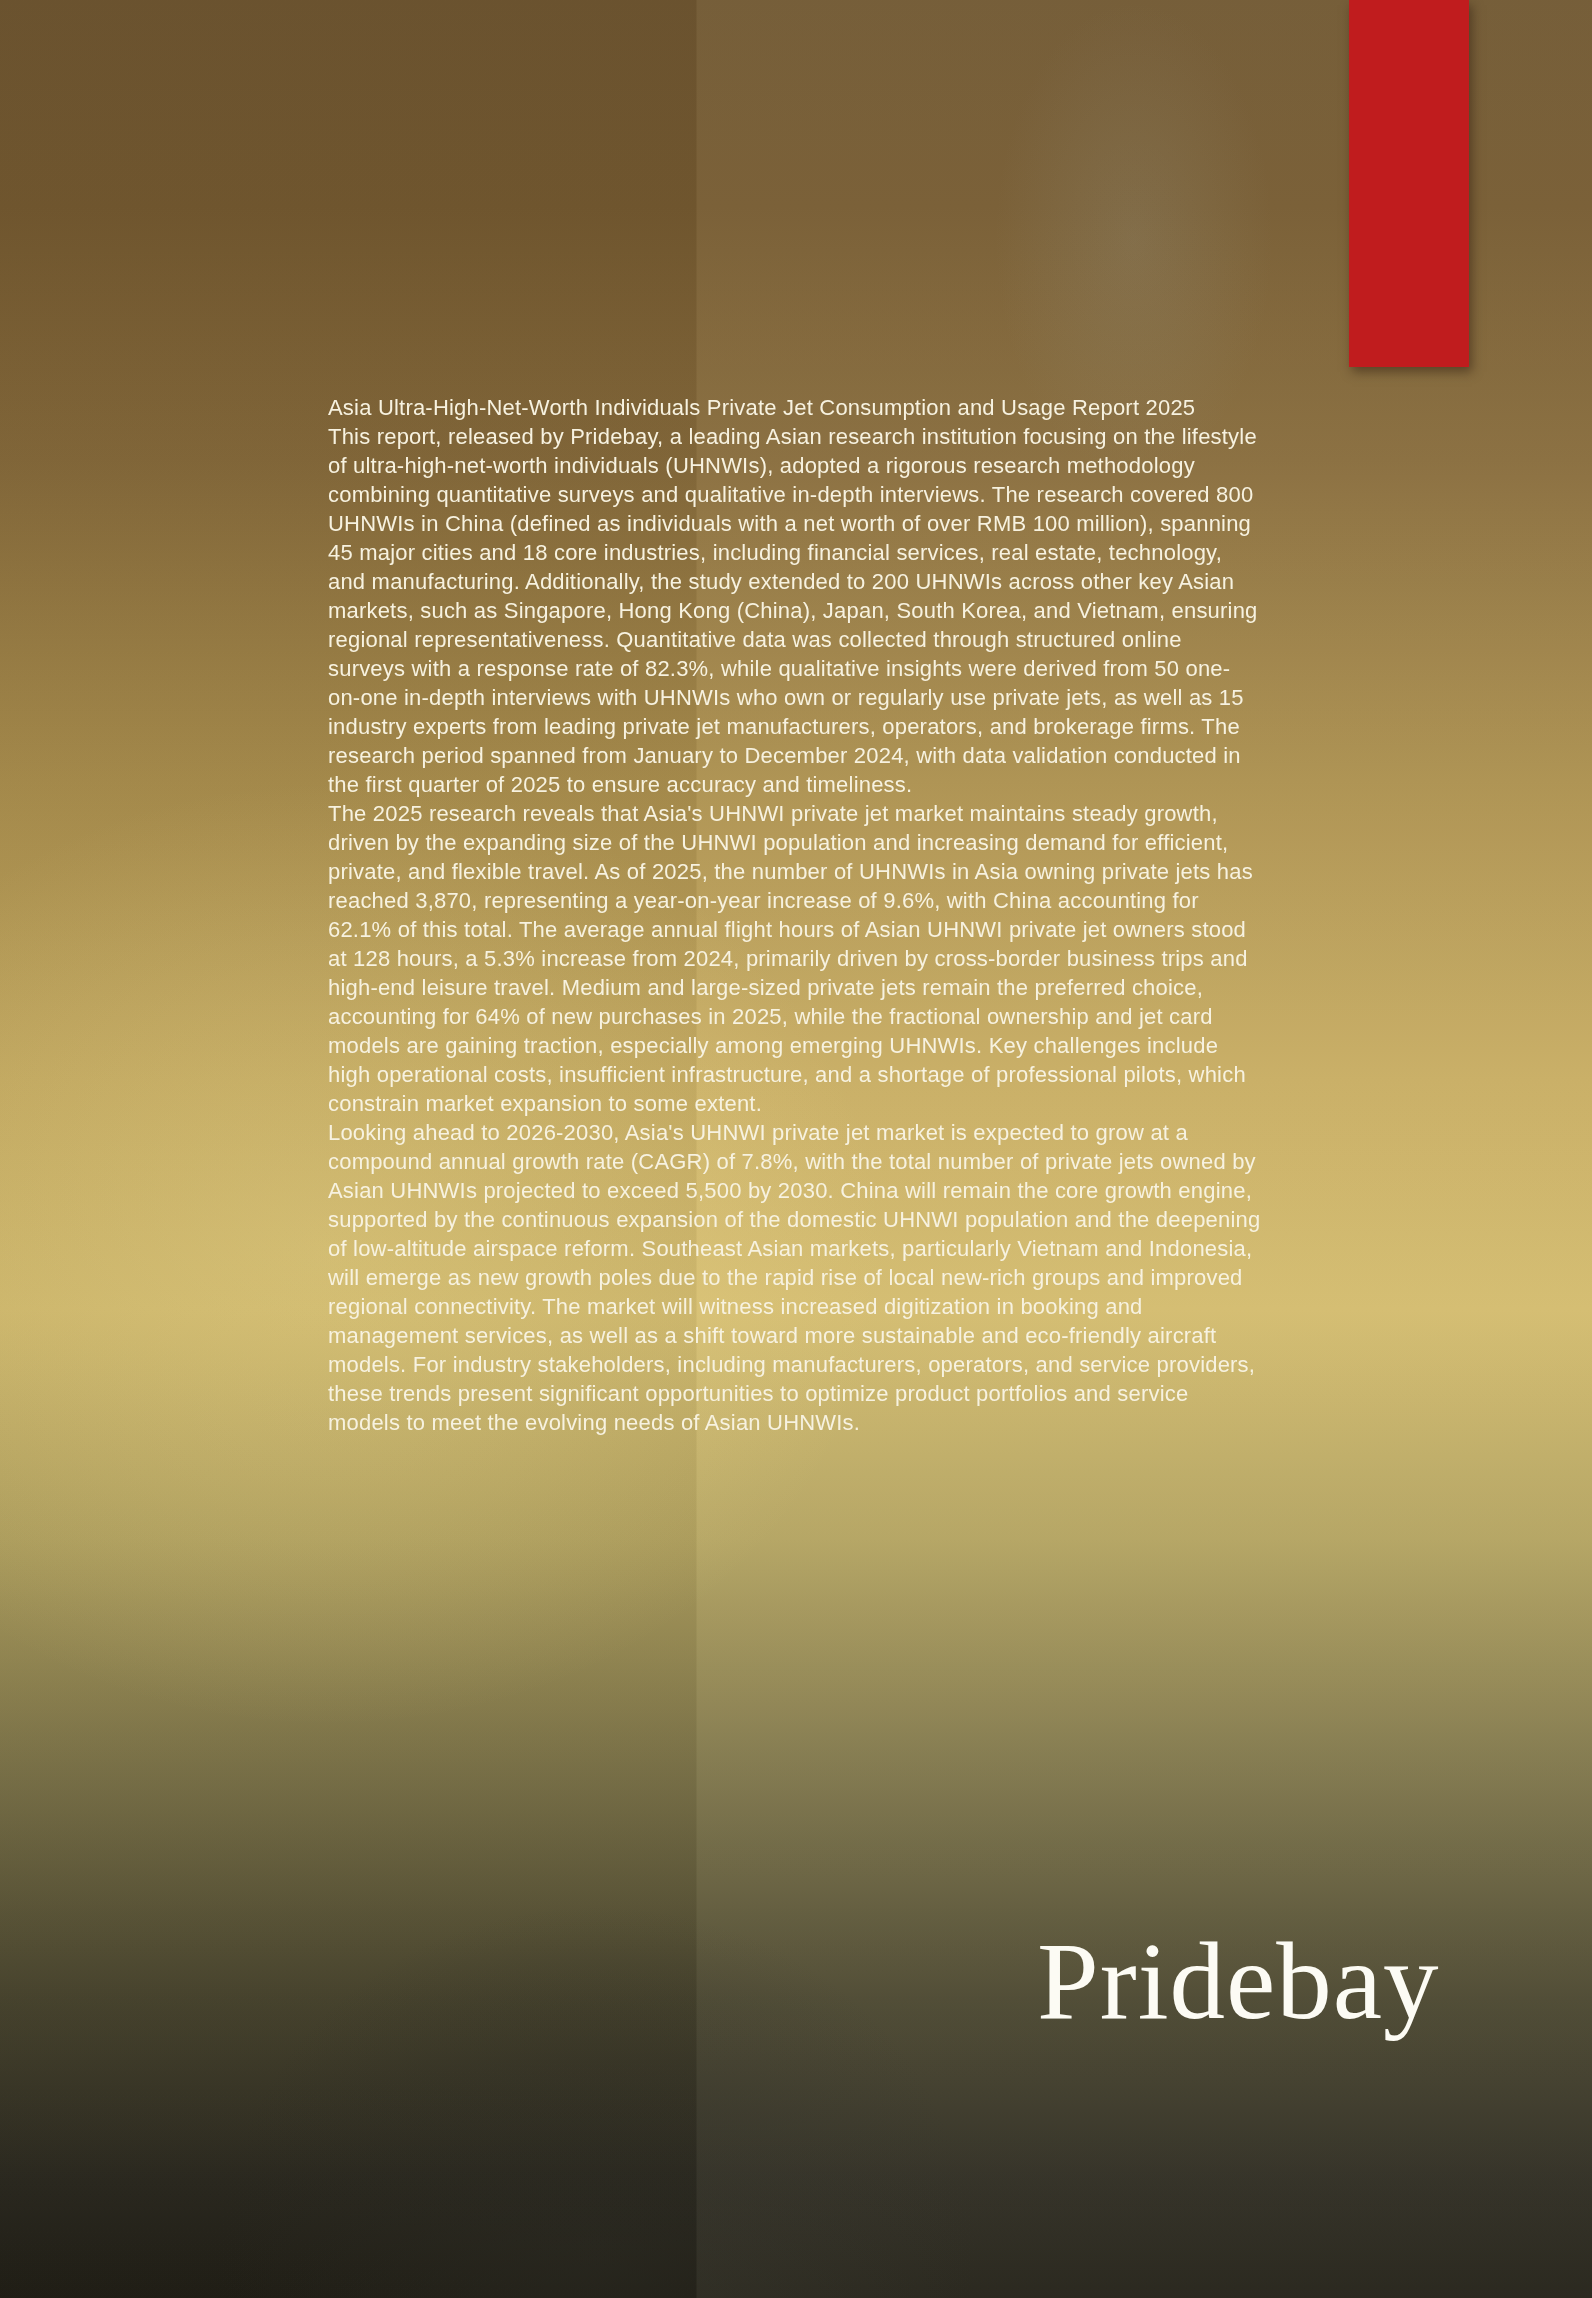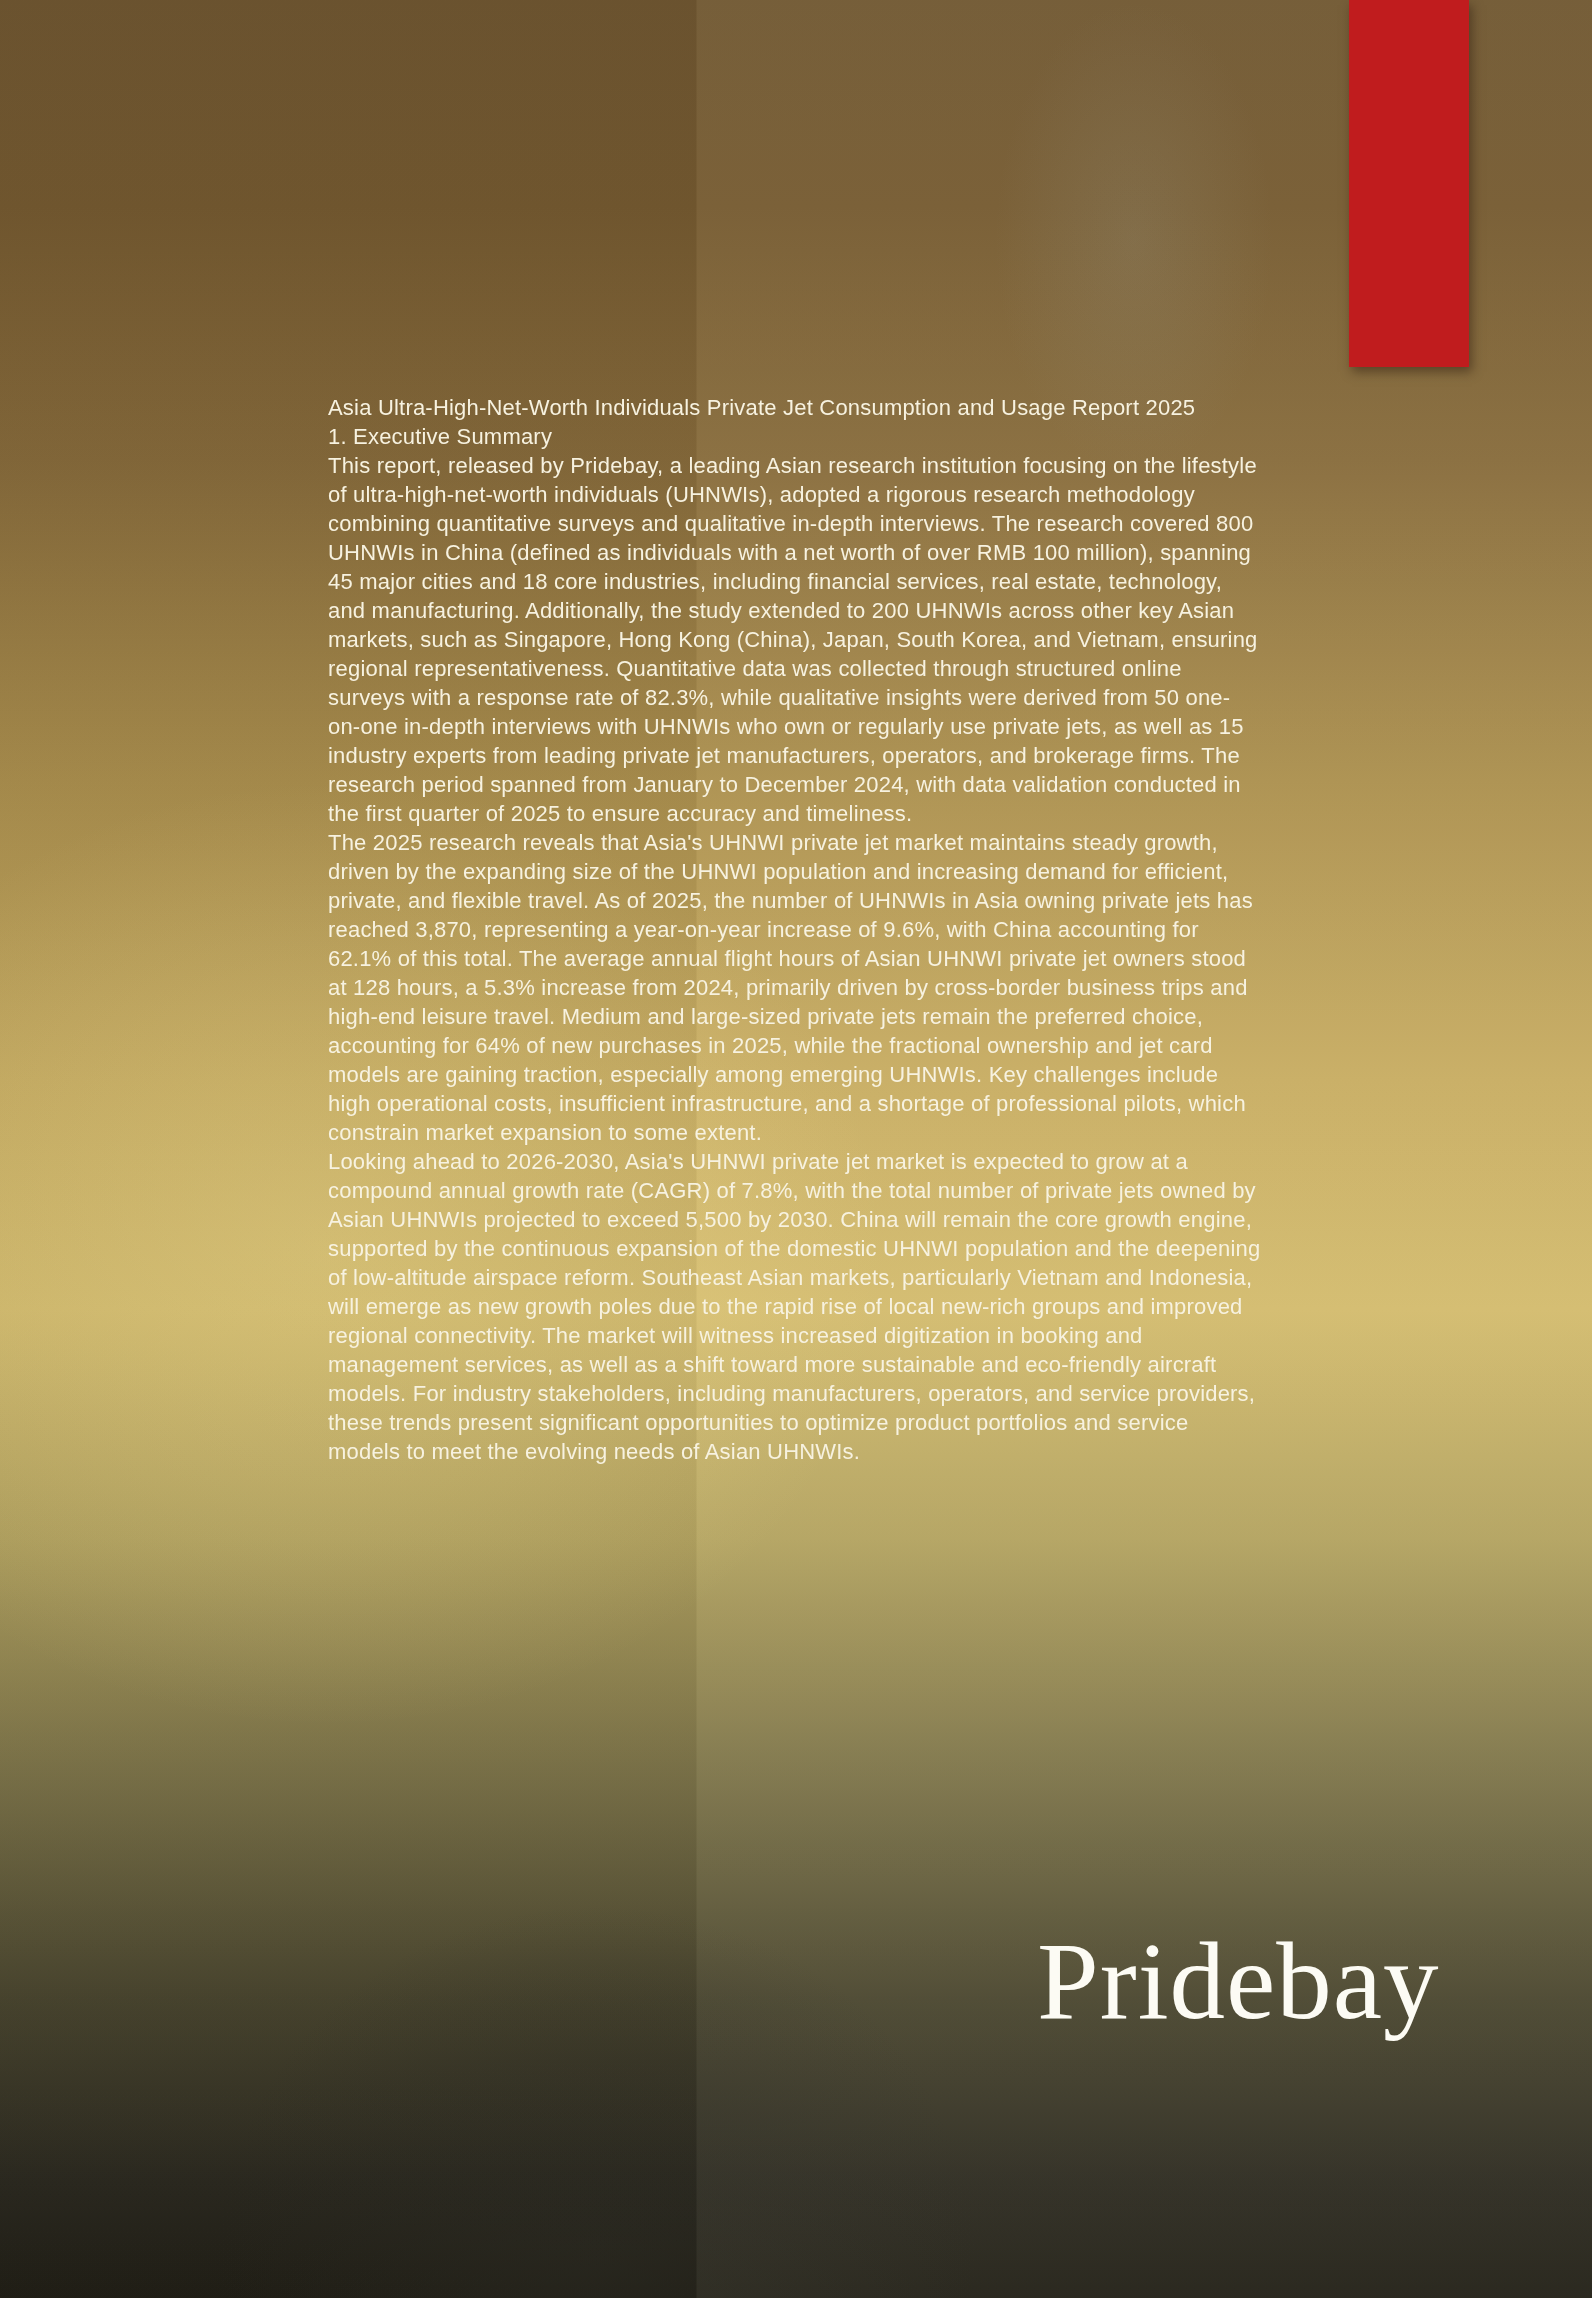--- a/index.html
+++ b/index.html
@@ -62,21 +62,20 @@
 </style>
 </head>
 <body>
 
 <div class="page">
 
   <div class="red-bar"></div>
 
   <div class="text-block">
     <p>Asia Ultra-High-Net-Worth Individuals Private Jet Consumption and Usage Report 2025</p>
-    <p>1. Executive Summary</p>
     <p>This report, released by Pridebay, a leading Asian research institution focusing on the lifestyle of ultra-high-net-worth individuals (UHNWIs), adopted a rigorous research methodology combining quantitative surveys and qualitative in-depth interviews. The research covered 800 UHNWIs in China (defined as individuals with a net worth of over RMB 100 million), spanning 45 major cities and 18 core industries, including financial services, real estate, technology, and manufacturing. Additionally, the study extended to 200 UHNWIs across other key Asian markets, such as Singapore, Hong Kong (China), Japan, South Korea, and Vietnam, ensuring regional representativeness. Quantitative data was collected through structured online surveys with a response rate of 82.3%, while qualitative insights were derived from 50 one-on-one in-depth interviews with UHNWIs who own or regularly use private jets, as well as 15 industry experts from leading private jet manufacturers, operators, and brokerage firms. The research period spanned from January to December 2024, with data validation conducted in the first quarter of 2025 to ensure accuracy and timeliness.</p>
     <p>The 2025 research reveals that Asia's UHNWI private jet market maintains steady growth, driven by the expanding size of the UHNWI population and increasing demand for efficient, private, and flexible travel. As of 2025, the number of UHNWIs in Asia owning private jets has reached 3,870, representing a year-on-year increase of 9.6%, with China accounting for 62.1% of this total. The average annual flight hours of Asian UHNWI private jet owners stood at 128 hours, a 5.3% increase from 2024, primarily driven by cross-border business trips and high-end leisure travel. Medium and large-sized private jets remain the preferred choice, accounting for 64% of new purchases in 2025, while the fractional ownership and jet card models are gaining traction, especially among emerging UHNWIs. Key challenges include high operational costs, insufficient infrastructure, and a shortage of professional pilots, which constrain market expansion to some extent.</p>
     <p>Looking ahead to 2026-2030, Asia's UHNWI private jet market is expected to grow at a compound annual growth rate (CAGR) of 7.8%, with the total number of private jets owned by Asian UHNWIs projected to exceed 5,500 by 2030. China will remain the core growth engine, supported by the continuous expansion of the domestic UHNWI population and the deepening of low-altitude airspace reform. Southeast Asian markets, particularly Vietnam and Indonesia, will emerge as new growth poles due to the rapid rise of local new-rich groups and improved regional connectivity. The market will witness increased digitization in booking and management services, as well as a shift toward more sustainable and eco-friendly aircraft models. For industry stakeholders, including manufacturers, operators, and service providers, these trends present significant opportunities to optimize product portfolios and service models to meet the evolving needs of Asian UHNWIs.</p>
   </div>
 
   <div class="logo">Pridebay</div>
 
 </div>
 
 

